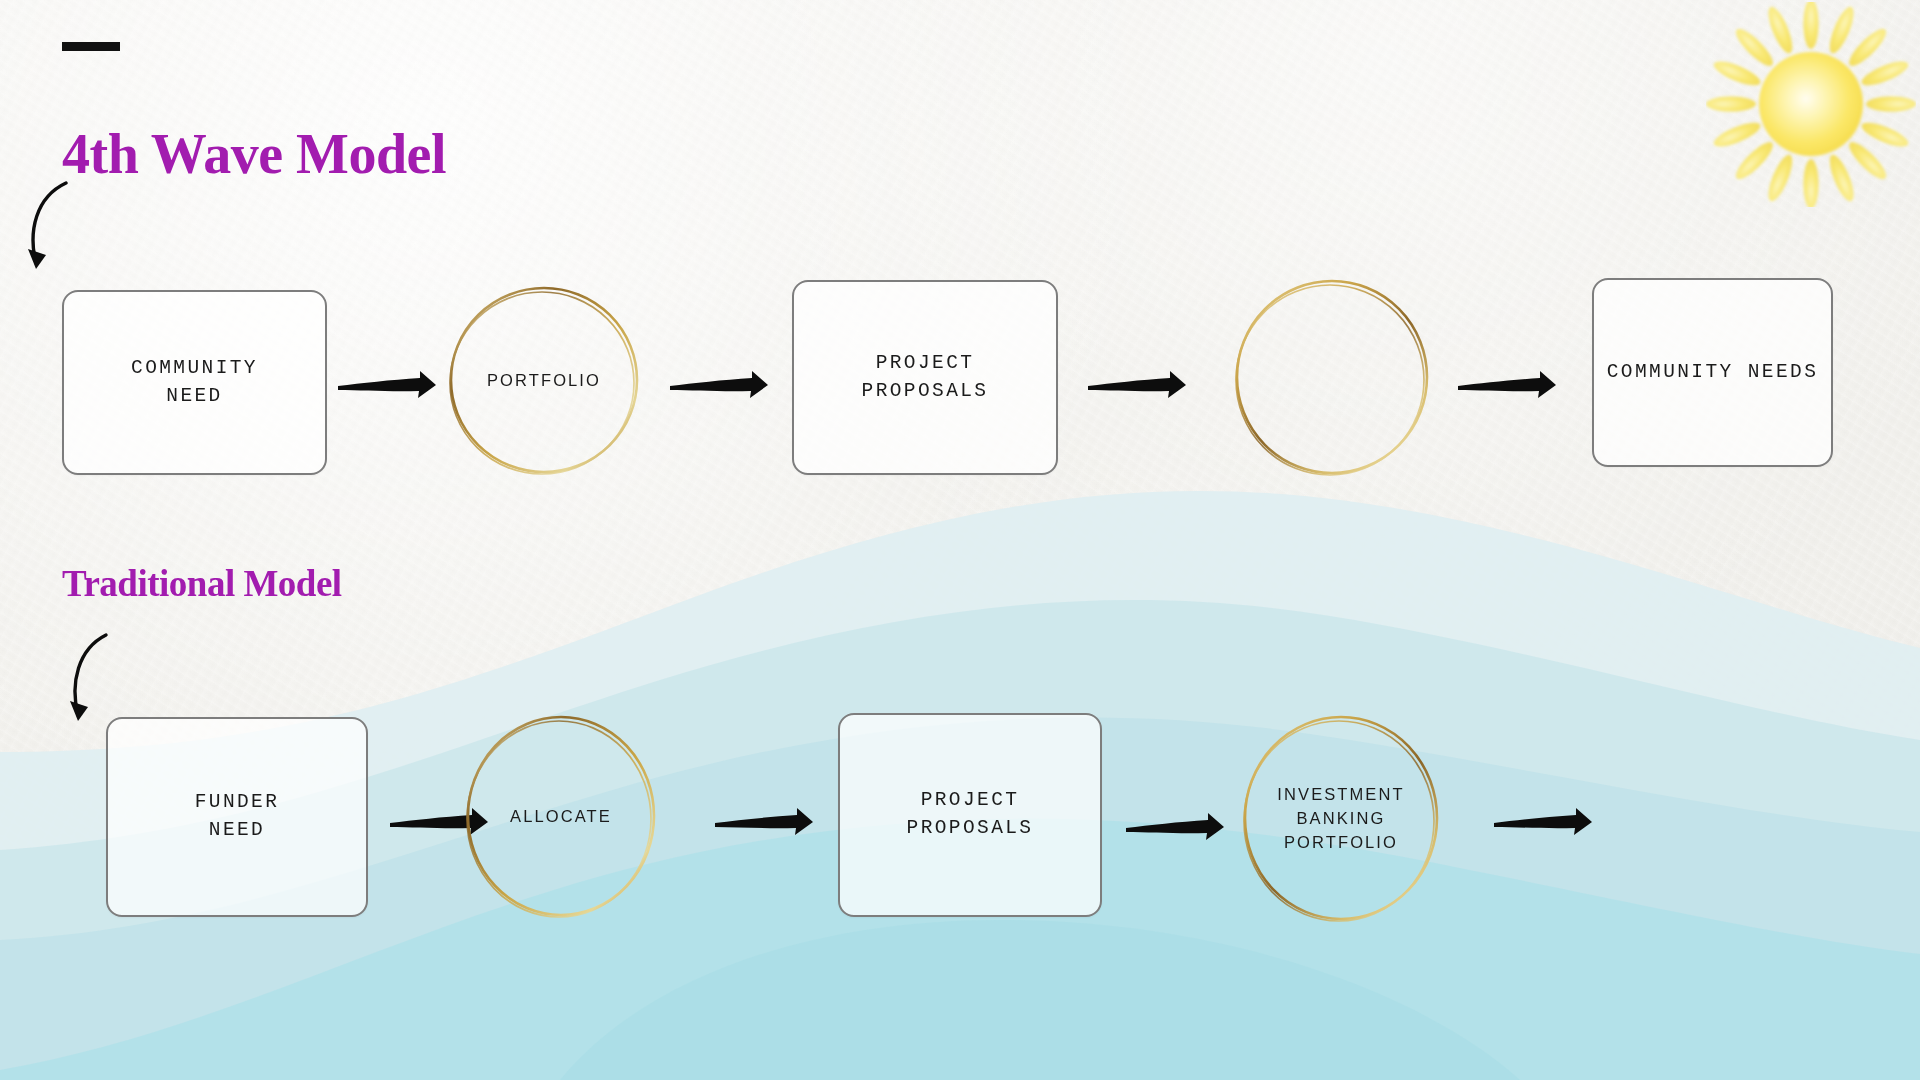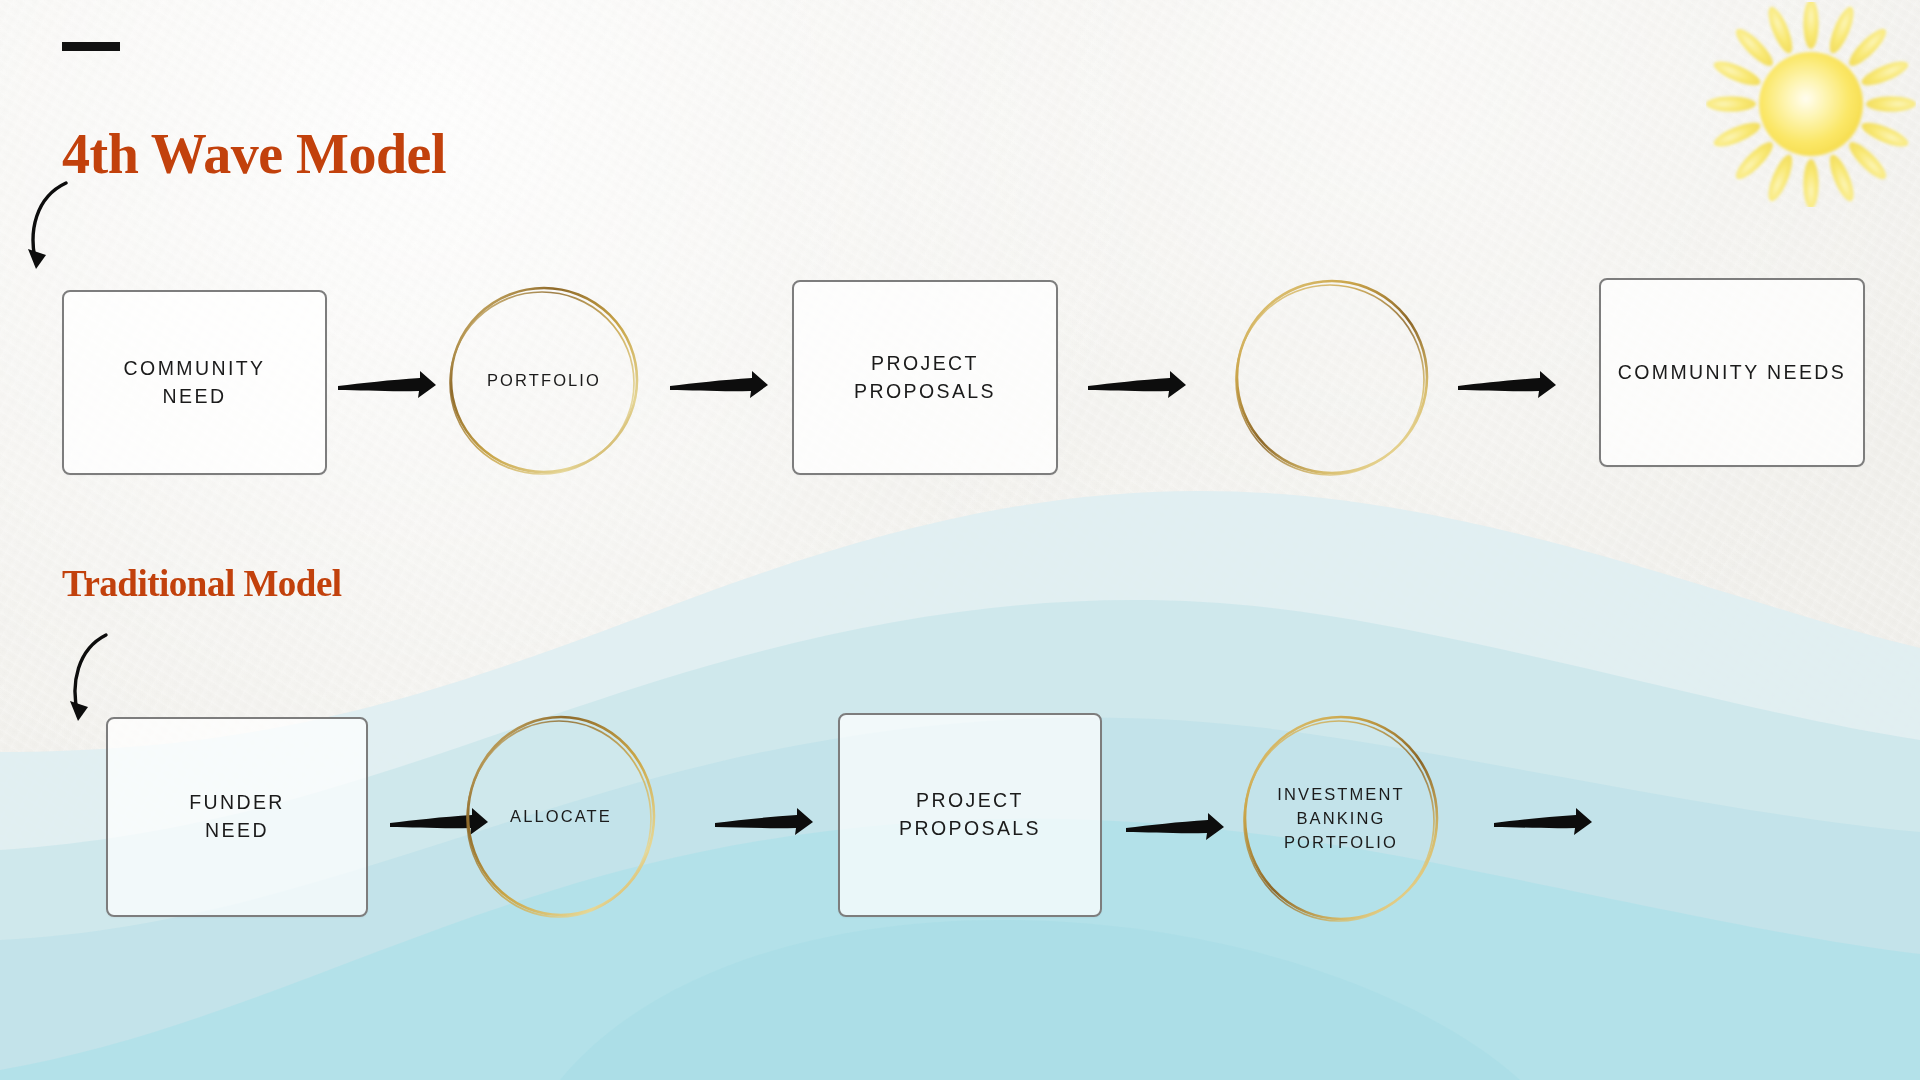--- a/index.html
+++ b/index.html
@@ -57,21 +57,21 @@
     width: 58px;
     height: 9px;
     background: #111111;
   }
 
   
   .section-title {
     position: absolute;
     font-family: "Liberation Serif", serif;
     font-weight: bold;
-    color: #c2410c;
+    color: #a21caf;
     letter-spacing: -0.5px;
     white-space: nowrap;
   }
   #title-wave  { left: 62px; top: 122px;  font-size: 56px; }
   #title-trad  { left: 62px; top: 562px;  font-size: 37px; }
 
   
   .row { position: absolute; left: 0; width: 1920px; height: 230px; }
   #row-wave { top: 265px; }
   #row-trad { top: 705px; }
@@ -80,23 +80,24 @@
     position: absolute;
     display: flex;
     align-items: center;
     justify-content: center;
     text-align: center;
     box-sizing: border-box;
   }
 
   .node-box {
     border: 2.5px solid #7d7d7d;
-    border-radius: 8px;
+    border-radius: 16px;
     background: rgba(255,255,255,0.72);
     box-shadow: 0 1px 2px rgba(0,0,0,0.04);
+    font-family: Liberation Mono, monospace;
   }
   .node-label {
     font-size: 19px;
     letter-spacing: 2.4px;
     color: #1b1b1b;
     line-height: 1.42;
     font-weight: 400;
     white-space: pre-line;
   }
   .node-box .node-label { font-size: 19.5px; }
@@ -279,21 +280,21 @@
         </defs>
         <ellipse cx="100" cy="100" rx="95" ry="96" fill="none" stroke="url(#g2)" stroke-width="2.6"></ellipse>
         <ellipse cx="98" cy="103" rx="94" ry="95" fill="none" stroke="url(#g2)" stroke-width="1.7" opacity="0.85"></ellipse>
       </svg>
     </div>
 
     <svg class="connector" style="left:1456px; top:96px;" width="104" height="48" viewBox="0 0 104 48">
       <path d="M2,25 C 26,22 54,19 84,17 L84,10 L100,24 L82,37 L83,30 C 54,31 26,29 2,29 Z" fill="#0d0d0d"></path>
     </svg>
 
-    <div class="node node-box" style="left:1592px; top:13px; width:266px; height:189px;margin-left:7px;">
+    <div class="node node-box" style="left:1592px; top:13px; width:241px; height:189px;">
       <div class="node-label">COMMUNITY NEEDS</div>
     </div>
   </div>
 
   <div class="row" id="row-trad">
 
     <svg class="entry-arrow" style="left:62px; top:-80px;" width="80" height="120" viewBox="0 0 80 120">
       <path d="M44,10 C 16,24 8,58 16,90" fill="none" stroke="#0d0d0d" stroke-width="3.4" stroke-linecap="round"></path>
       <path d="M16,96 L8,76 L26,82 Z" fill="#0d0d0d"></path>
     </svg>

